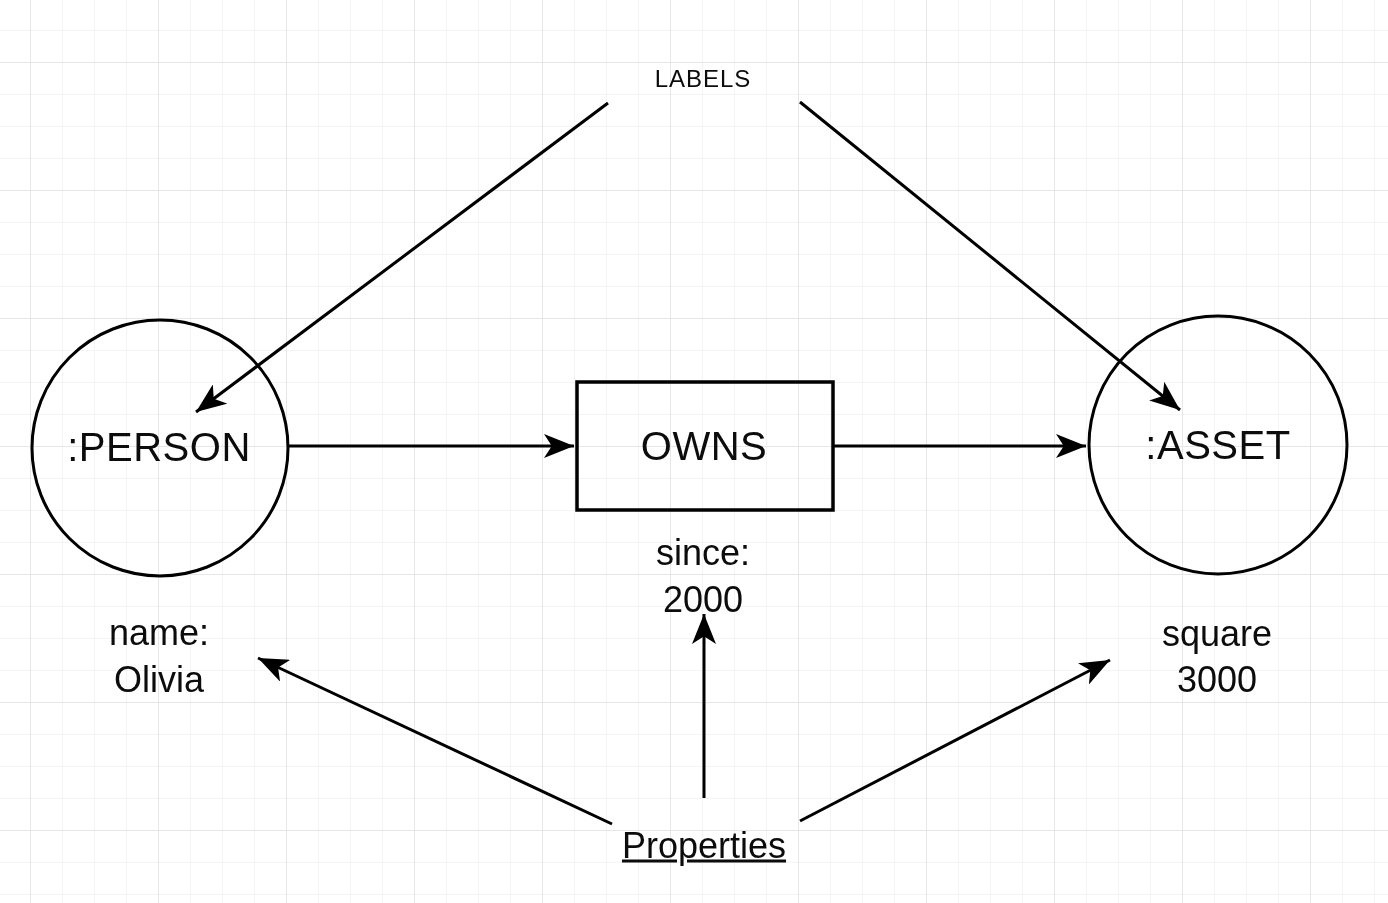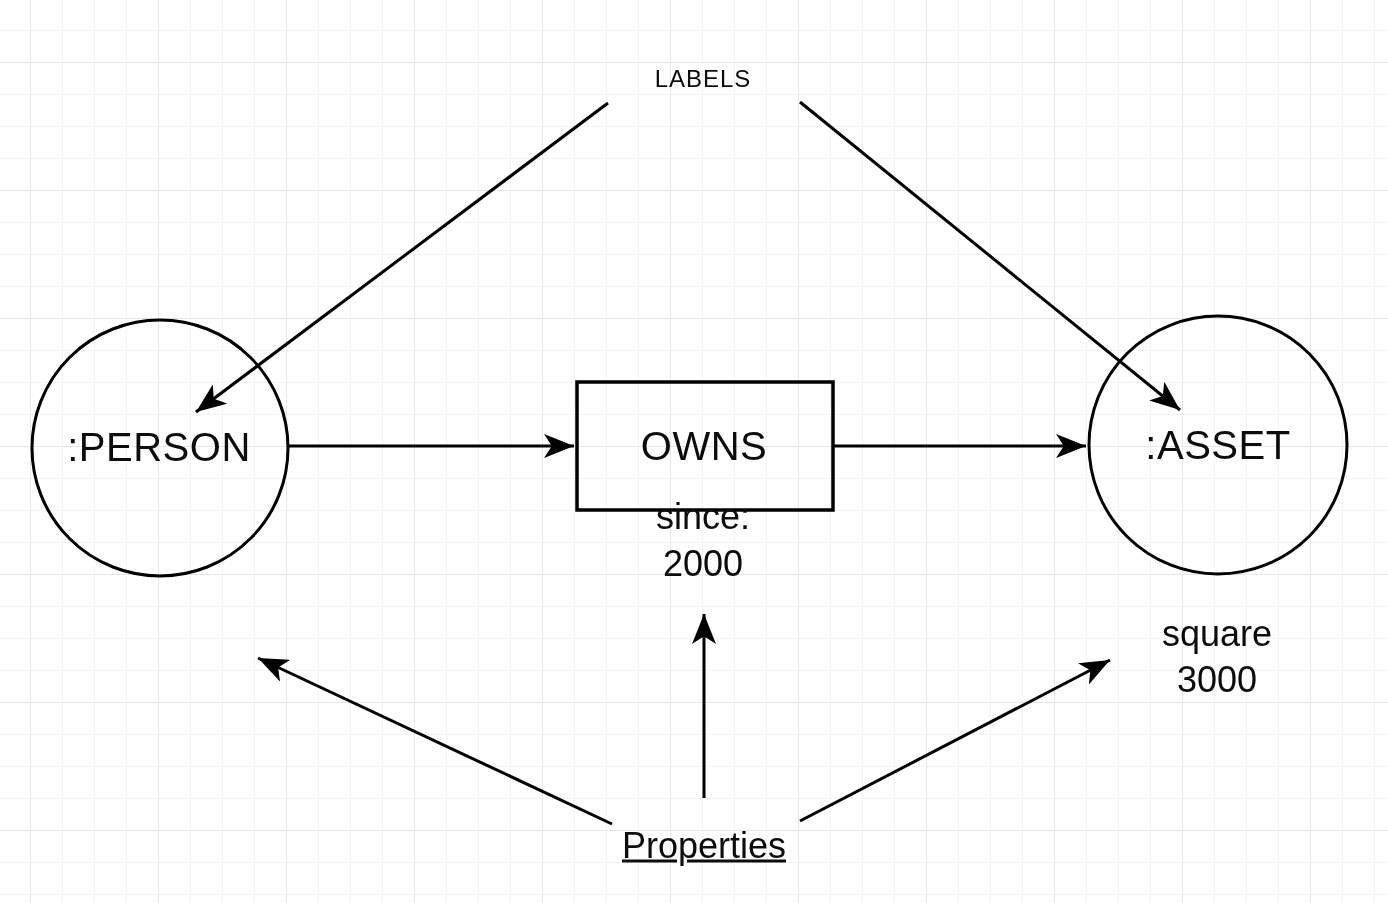--- a/index.html
+++ b/index.html
@@ -70,25 +70,29 @@
   </svg>
 
   <div class="lbl callout-top" style="left:703px; top:78px;">LABELS</div>
 
   <div class="lbl node-label" style="left:159px; top:447px;">:PERSON</div>
 
   <div class="lbl node-label" style="left:704px; top:446px;">OWNS</div>
 
   <div class="lbl node-label" style="left:1218px; top:445px;">:ASSET</div>
 
-  <div class="lbl" style="left:703px; top:540px;">
+  <div class="lbl" style="left:703px; top:576px;">
     <div>since:</div>
     <div>2000</div>
   </div>
 
+  <div class="lbl" style="left:159px; top:656px;">
+    <div>name:</div>
+    <div>Olivia</div>
+  </div>
 
   <div class="lbl prop-sqft" style="left:1217px; top:657px;">
     <div>square</div>
     <div>3000</div>
   </div>
 
   <div class="lbl" style="left:704px; top:845px;text-decoration:underline;">Properties</div>
 
 </div>
 

